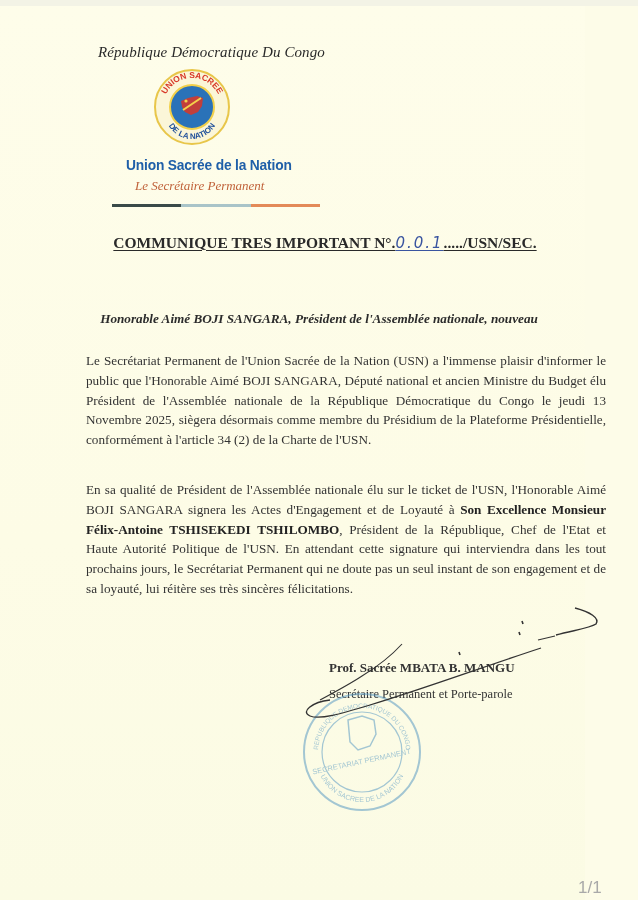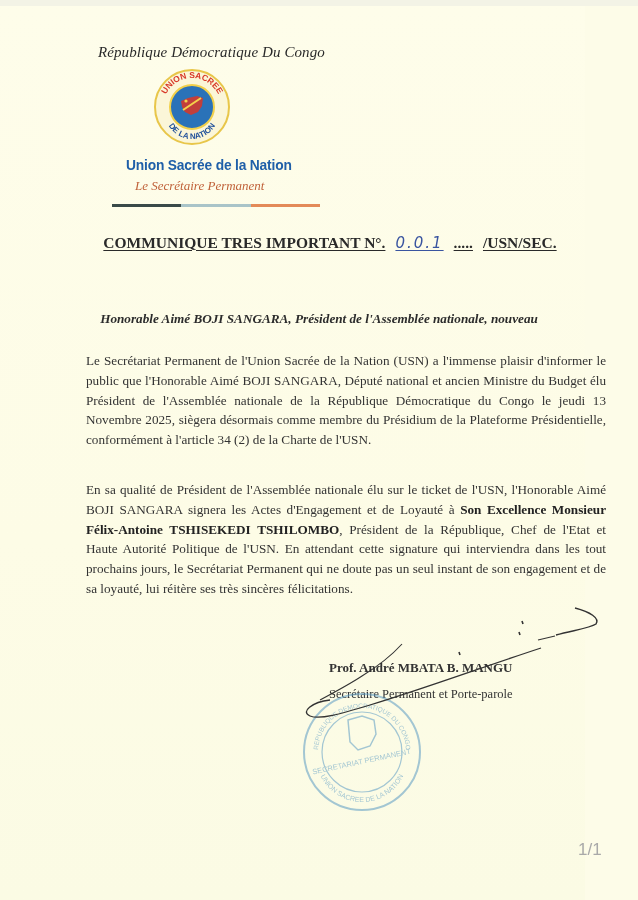--- a/index.html
+++ b/index.html
@@ -18,40 +18,40 @@
 
   .logo { position: absolute; left: 153px; top: 68px; width: 78px; height: 78px; }
 
   .party-name { position: absolute; left: 126px; top: 156px; font-family: "Liberation Sans", "DejaVu Sans", sans-serif; font-weight: bold; font-size: 15px; color: #1f5fa8; transform: scaleX(0.92); transform-origin: left; letter-spacing: -0.2px; }
   .secretary-sub { position: absolute; left: 135px; top: 178px; font-style: italic; font-size: 13px; color: #c0623a; }
 
   .tri-line { position: absolute; left: 112px; top: 204px; width: 208px; height: 3px; display: flex; }
   .tri-line span { flex: 1; height: 3px; }
 
   .title { position: absolute; left: 0; width: 638px; text-align: center; font-weight: bold; font-size: 15.5px; color: #2a2a2a; }
-  .title .u { text-decoration: underline; text-underline-offset: 2px; margin-left: 10px; }
+  .title .u { text-decoration: underline; text-underline-offset: 2px; }
   .title1 { top: 234px; padding-left: 12px; box-sizing: border-box; }
   .title2 { top: 256px; }
   .handnum { font-family: "DejaVu Sans", sans-serif; font-weight: normal; font-style: italic; color: #3a55a0; font-size: 15px; letter-spacing: 2px; }
 
   .subtitle { position: absolute; left: 0; width: 638px; text-align: center; font-style: italic; font-weight: bold; font-size: 13.2px; color: #2c2c2c; line-height: 20px; top: 290px; margin-top: 19px; }
 
   .body-text { position: absolute; left: 86px; width: 520px; font-size: 13.2px; line-height: 19.8px; text-align: justify; color: #333; }
   .p1 { top: 351px; }
   .p2 { top: 480px; }
   .p2 b { color: #222; }
 
   .fait { position: absolute; left: 337px; top: 633px; font-size: 13px; color: #333; }
   .signer { position: absolute; left: 329px; top: 660px; font-size: 13px; font-weight: bold; color: #333; }
   .role { position: absolute; left: 329px; top: 687px; font-size: 12.5px; color: #333; }
 
   .stamp { position: absolute; left: 300px; top: 690px; width: 125px; height: 125px; opacity: 0.55; }
   .signature { position: absolute; left: 0; top: 0; width: 638px; height: 900px; pointer-events: none; }
 
-  .pagenum { position: absolute; left: 578px; top: 840px; font-family: "Liberation Sans", "DejaVu Sans", sans-serif; font-size: 17px; color: #a9a9a9; }
+  .pagenum { position: absolute; left: 578px; top: 878px; font-family: "Liberation Sans", "DejaVu Sans", sans-serif; font-size: 17px; color: #a9a9a9; }
 </style>
 </head>
 <body>
 
 <div class="page">
   <div class="top-edge"></div>
 
   <div class="republic">République Démocratique Du Congo</div>
 
   <svg class="logo" viewBox="0 0 78 78">
@@ -82,21 +82,21 @@
   </div>
 
   <div class="subtitle">
     <div>Honorable Aimé BOJI SANGARA, Président de l'Assemblée nationale, nouveau</div>
   </div>
 
   <div class="body-text p1">Le Secrétariat Permanent de l'Union Sacrée de la Nation (USN) a l'immense plaisir d'informer le public que l'Honorable Aimé BOJI SANGARA, Député national et ancien Ministre du Budget élu Président de l'Assemblée nationale de la République Démocratique du Congo le jeudi 13 Novembre 2025, siègera désormais comme membre du Présidium de la Plateforme Présidentielle, conformément à l'article 34 (2) de la Charte de l'USN.</div>
 
   <div class="body-text p2"><span>En sa qualité de Président de l'Assemblée nationale élu sur le ticket de l'USN, l'Honorable Aimé BOJI SANGARA signera les Actes d'Engagement et de Loyauté à </span><b>Son Excellence Monsieur Félix-Antoine TSHISEKEDI TSHILOMBO</b><span>, Président de la République, Chef de l'Etat et Haute Autorité Politique de l'USN. En attendant cette signature qui interviendra dans les tout prochains jours, le Secrétariat Permanent qui ne doute pas un seul instant de son engagement et de sa loyauté, lui réitère ses très sincères félicitations.</span></div>
 
-  <div class="signer">Prof. André MBATA B. MANGU</div>
+  <div class="signer">Prof. Sacrée MBATA B. MANGU</div>
   <div class="role">Secrétaire Permanent et Porte-parole</div>
 
   <svg class="stamp" viewBox="0 0 125 125">
     <defs>
       <path id="stampTop" d="M 18 62 A 44 44 0 0 1 106 62"></path>
       <path id="stampBot" d="M 16 66 A 46 46 0 0 0 108 66"></path>
     </defs>
     <circle cx="62" cy="62" r="58" fill="none" stroke="#5b9bc4" stroke-width="2"></circle>
     <circle cx="62" cy="62" r="40" fill="none" stroke="#5b9bc4" stroke-width="1.2"></circle>
     <path d="M48 30 L62 26 L74 30 L76 44 L70 56 L58 60 L50 52 Z" fill="none" stroke="#5b9bc4" stroke-width="1.5"></path>

